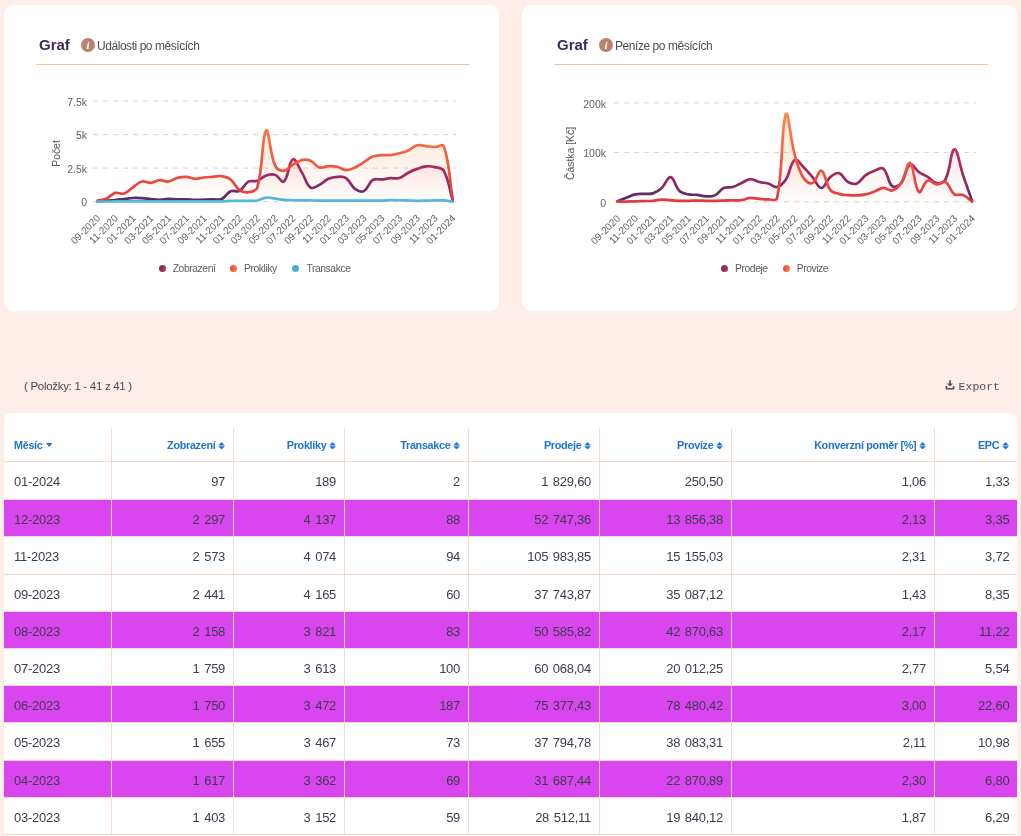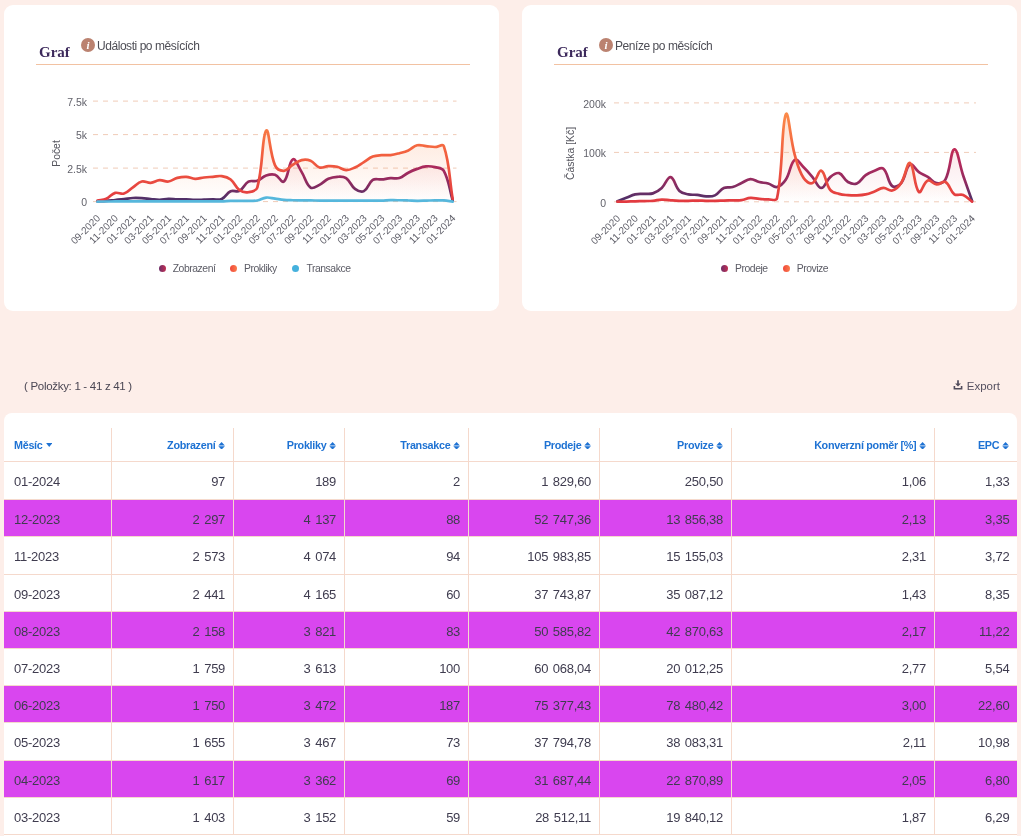--- a/index.html
+++ b/index.html
@@ -1,28 +1,28 @@
 <!DOCTYPE html>
 <html><head><meta charset="utf-8"><title>Graf</title><style>
 * { margin:0; padding:0; box-sizing:border-box; }
 html,body { width:1021px; height:836px; background:#fdeee9; overflow:hidden;
   font-family:"Liberation Sans", sans-serif; position:relative; }
 .card { position:absolute; top:5px; width:495px; height:306px; background:#fff; border-radius:9px; }
 .c1 { left:4px; } .c2 { left:522px; }
-.gtitle { position:absolute; left:35px; top:31px; font-family:Liberation Serif, serif;
-  font-weight:bold; font-size:15px; color:#3d2a5c;margin-top:8px; }
+.gtitle { position:absolute; left:35px; top:31px; font-family:Liberation Sans, sans-serif;
+  font-weight:bold; font-size:15px; color:#3d2a5c; }
 .info { position:absolute; left:77px; top:33px; width:14px; height:14px; border-radius:50%;
   background:#bb8270; color:#fff; font-family:"Liberation Serif", serif; font-style:italic;
   font-weight:bold; font-size:11px; text-align:center; line-height:14px; }
 .sub { position:absolute; left:93px; top:33.8px; font-size:12px; letter-spacing:-0.45px; color:#4e4e56; }
 .divider { position:absolute; left:32px; top:59px; width:434px; height:1px; background:#f2c2a2; }
 .li { position:absolute; top:257.5px; font-size:10.4px; letter-spacing:-0.45px; color:#5c5c66; display:flex; align-items:center; }
 .dot { width:7px; height:7px; border-radius:50%; margin-right:7px; display:inline-block; }
 .items { position:absolute; left:14px; top:379.5px; font-size:11.5px; letter-spacing:-0.3px; color:#4a4653;margin-left:10px; }
-.export { position:absolute; right:21px; top:378.5px; font-size:11.5px; color:#555060; }
+.export { position:absolute; right:21px; top:378.5px; font-size:11.5px; color:#555060;font-family:Liberation Mono, monospace; }
 .twrap { position:absolute; left:4px; top:413px; width:1013.4px; height:423px; background:#fff;
   border-radius:8px 8px 0 0; overflow:hidden; }
 table { border-collapse:collapse; table-layout:fixed; width:1013.4px; }
 th { height:48.1px; vertical-align:middle; padding-top:17px; font-size:10.8px; letter-spacing:-0.3px; color:#1e72d3;
   border-bottom:1px solid #f5d9cc; position:relative; }
 th.l { text-align:left; padding-left:10px; }
 th.r { text-align:right; padding-right:8px; }
 th:not(:first-child)::before { content:""; position:absolute; left:-0.5px; top:15px; bottom:0;
   width:1px; background:#f5d9cc; }
 .hw { display:inline-flex; align-items:center; }
@@ -325,21 +325,21 @@
           <td class="r">2,11</td>
           <td class="r">10,98</td>
         </tr>
         <tr class="alt">
           <td class="l">04-2023</td>
           <td class="r">1  617</td>
           <td class="r">3  362</td>
           <td class="r">69</td>
           <td class="r">31  687,44</td>
           <td class="r">22  870,89</td>
-          <td class="r">2,05</td>
+          <td class="r">2,30</td>
           <td class="r">6,80</td>
         </tr>
         <tr>
           <td class="l">03-2023</td>
           <td class="r">1  403</td>
           <td class="r">3  152</td>
           <td class="r">59</td>
           <td class="r">28  512,11</td>
           <td class="r">19  840,12</td>
           <td class="r">1,87</td>

